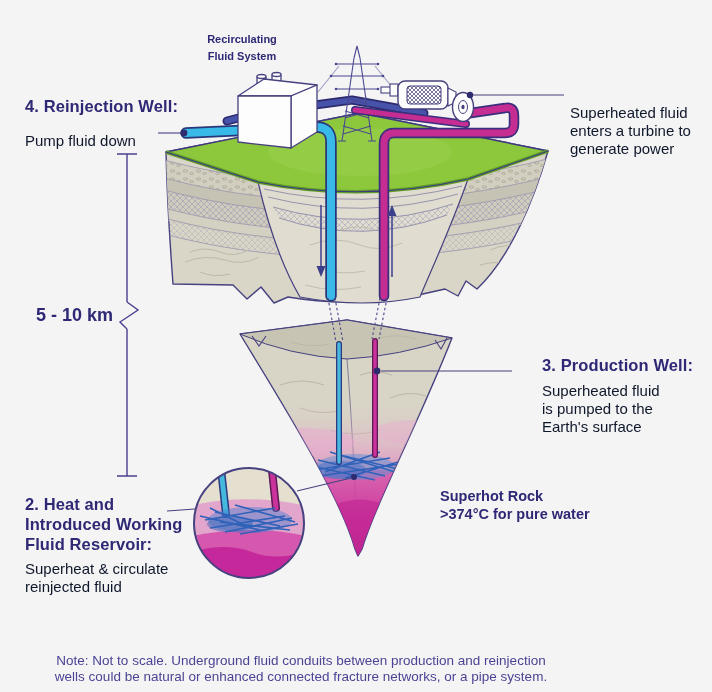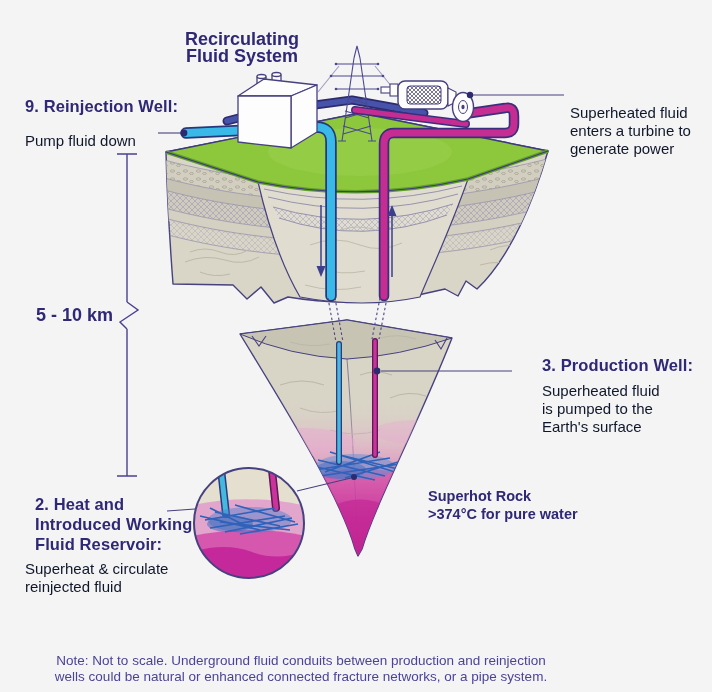--- a/index.html
+++ b/index.html
@@ -2,22 +2,22 @@
 <html><head>
 <meta charset="utf-8">
 <style>
   html,body{margin:0;padding:0;background:#e9e9ea;}
   #stage{position:relative;width:712px;height:692px;background:#f4f4f5;overflow:hidden;
          font-family:"Liberation Sans",sans-serif;}
   #art{position:absolute;left:0;top:0;}
   .t{position:absolute;white-space:pre-line;color:#2e2875;}
   .title{font-weight:700;font-size:16.5px;line-height:20px;letter-spacing:.1px;}
   .body{font-weight:400;font-size:15px;line-height:18px;color:#0f172a;}
-  .minih{font-weight:700;font-size:18px;line-height:16.5px;text-align:center;}
-  .superhot{font-weight:700;font-size:14.5px;line-height:17.5px;}
+  .minih{font-weight:700;font-size:11px;line-height:16.5px;text-align:center;}
+  .superhot{font-weight:700;font-size:14.5px;line-height:17.5px;margin-left:12px;}
   .depth{font-weight:700;font-size:18px;text-align:right;}
   .note{font-size:13.5px;line-height:16px;color:#4b4494;text-align:center;width:602px;}
 </style>
 </head>
 <body>
 
 <div id="stage">
 
 <svg id="art" width="712" height="692" viewBox="0 0 712 692">
   <defs>
@@ -223,35 +223,35 @@
   </g>
 
   <g stroke="#4a4090" stroke-width="1.4" fill="none">
     <path d="M117,154 H137 M127,154 V302 M127,302 L138,310 L120,322 L127,329 M127,329 V476 M117,476 H137"></path>
   </g>
 </svg>
 
 <div class="t minih" style="left:173px;top:31px;width:138px;">Recirculating
 Fluid System</div>
 
-<div class="t title" style="left:25px;top:96px;">9. Reinjection Well:</div>
+<div class="t title" style="left:25px;top:96px;">4. Reinjection Well:</div>
 <div class="t body" style="left:25px;top:132px;">Pump fluid down</div>
 
 <div class="t body" style="left:570px;top:104px;">Superheated fluid
 enters a turbine to
 generate power</div>
 
 <div class="t depth" style="left:28px;top:305px;width:85px;">5 - 10 km</div>
 
 <div class="t title" style="left:542px;top:355px;">3. Production Well:</div>
 <div class="t body" style="left:542px;top:382px;">Superheated fluid
 is pumped to the
 Earth's surface</div>
 
-<div class="t title" style="left:35px;top:494px;">2. Heat and
+<div class="t title" style="left:25px;top:494px;">2. Heat and
 Introduced Working
 Fluid Reservoir:</div>
 <div class="t body" style="left:25px;top:560px;">Superheat &amp; circulate
 reinjected fluid</div>
 
 <div class="t superhot" style="left:428px;top:488px;">Superhot Rock
 &gt;374°C for pure water</div>
 
 <div class="t note" style="left:0px;top:653px;">Note: Not to scale. Underground fluid conduits between production and reinjection
 wells could be natural or enhanced connected fracture networks, or a pipe system.</div>

